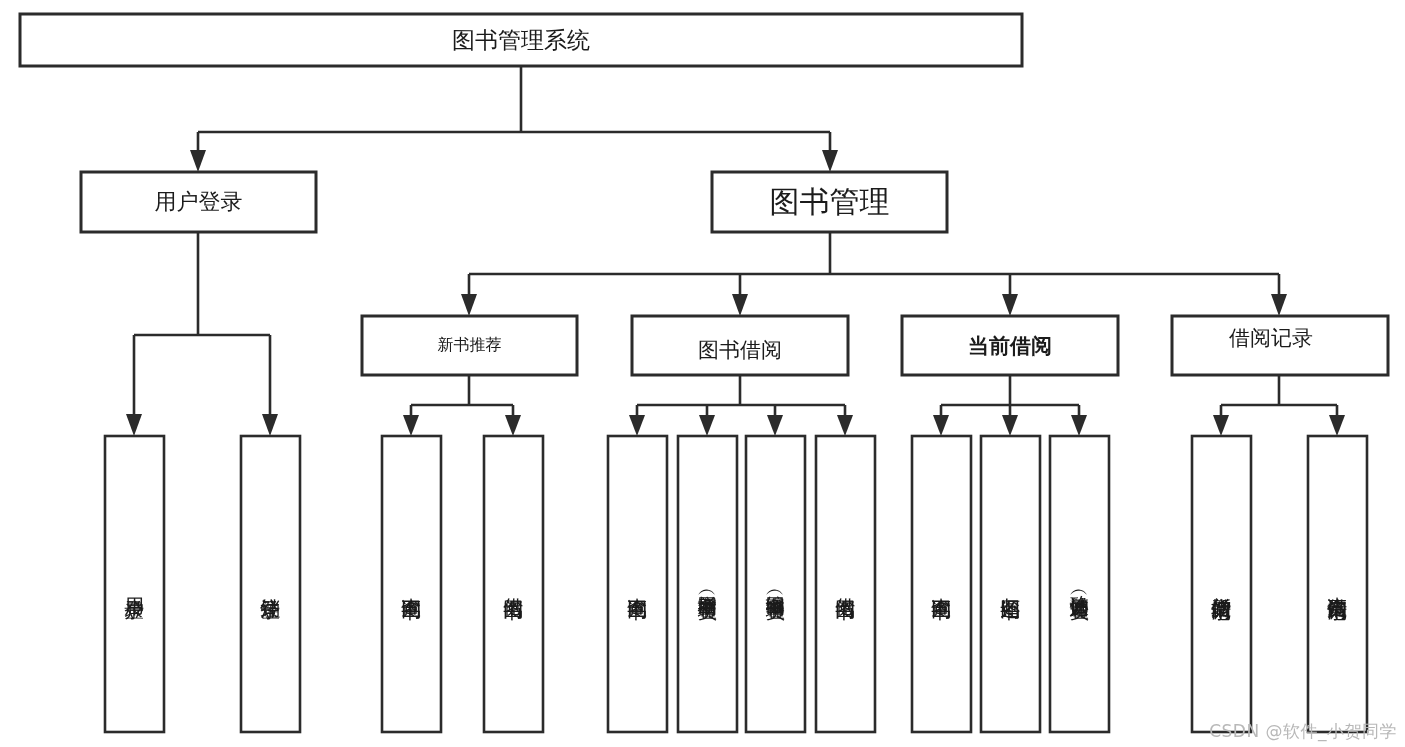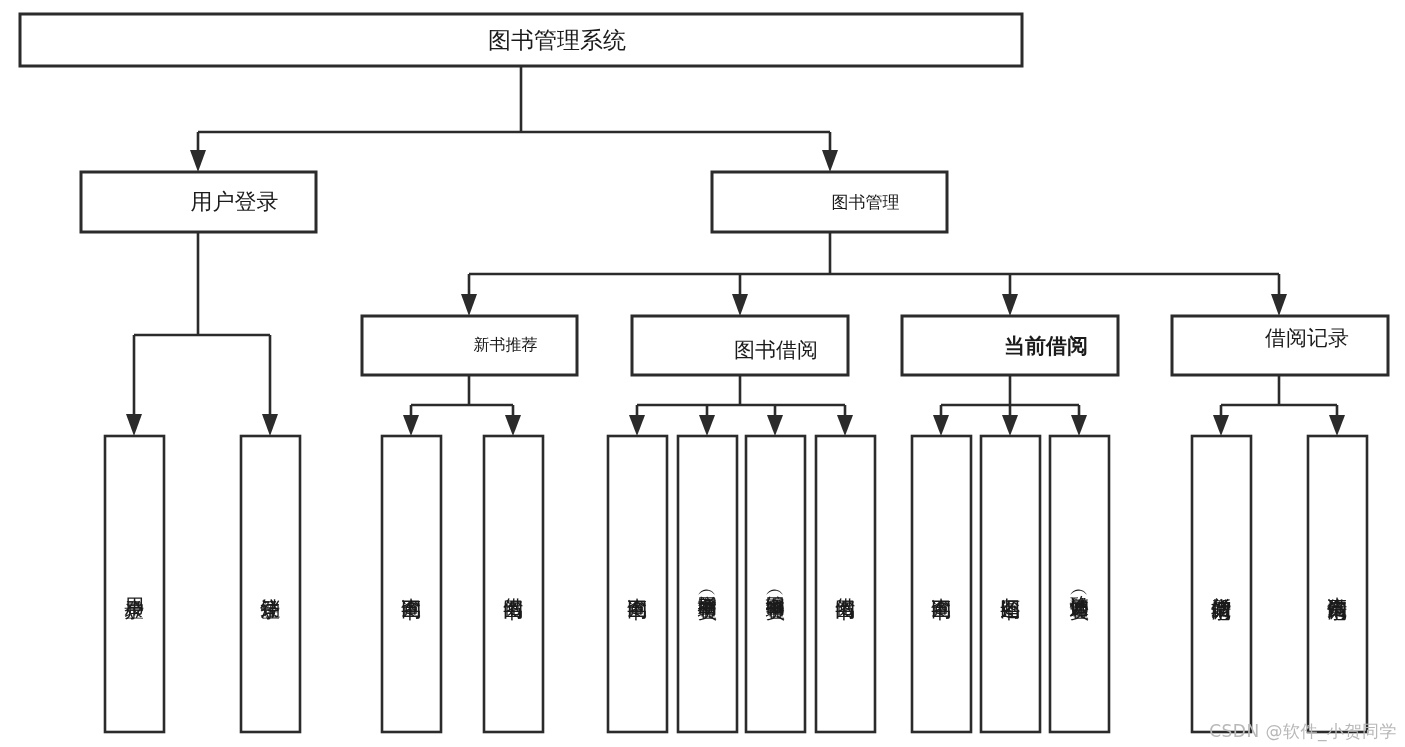--- a/index.html
+++ b/index.html
@@ -67,21 +67,20 @@
   }
   .hlabel {
     position: absolute;
     font-family: "DejaVu Sans", "Liberation Sans", sans-serif;
     color: #1b1b1b;
     display: flex;
     align-items: center;
     justify-content: center;
     white-space: nowrap;
     pointer-events: none;
-    padding-left: 36px;
   }
   #watermark {
     position: absolute;
     right: 8px;
     bottom: 4px;
     font-family: "DejaVu Sans", "Liberation Sans", sans-serif;
     font-size: 17px;
     color: #b8b8b8;
     letter-spacing: 0.5px;
     user-select: none;
@@ -198,21 +197,21 @@
       <rect class="node-rect-thin" x="1050" y="436" width="59" height="296"></rect>
 
       <rect class="node-rect-thin" x="1192" y="436" width="59" height="296"></rect>
       <rect class="node-rect-thin" x="1308" y="436" width="59" height="296"></rect>
     </g>
   </svg>
 
   <div class="hlabel" style="left:20px; top:14px; width:1002px; height:52px; font-size:23px;">图书管理系统</div>
 
   <div class="hlabel" style="left:81px; top:172px; width:235px; height:60px; font-size:22px;">用户登录</div>
-  <div class="hlabel" style="left:712px; top:172px; width:235px; height:60px; font-size:17px;border-radius:10px;">图书管理</div>
+  <div class="hlabel" style="left:712px; top:172px; width:235px; height:60px; font-size:30px;border-radius:10px;">图书管理</div>
 
   <div class="hlabel" style="left:362px; top:316px; width:215px; height:59px; font-size:16px;">新书推荐</div>
   <div class="hlabel" style="left:632px; top:316px; width:216px; height:68px; font-size:21px;">图书借阅</div>
   <div class="hlabel" style="left:902px; top:316px; width:216px; height:59px; font-size:21px;font-weight:bold;">当前借阅</div>
   <div class="hlabel" style="left:1172px; top:308px; width:198px; height:59px; font-size:21px;">借阅记录</div>
 
   <div class="vlabel" style="left:105px; top:436px; width:59px; height:296px;">用户登录</div>
   <div class="vlabel" style="left:241px; top:436px; width:59px; height:296px;">注销登录</div>
 
   <div class="vlabel" style="left:382px; top:436px; width:59px; height:296px;">查询图书</div>

